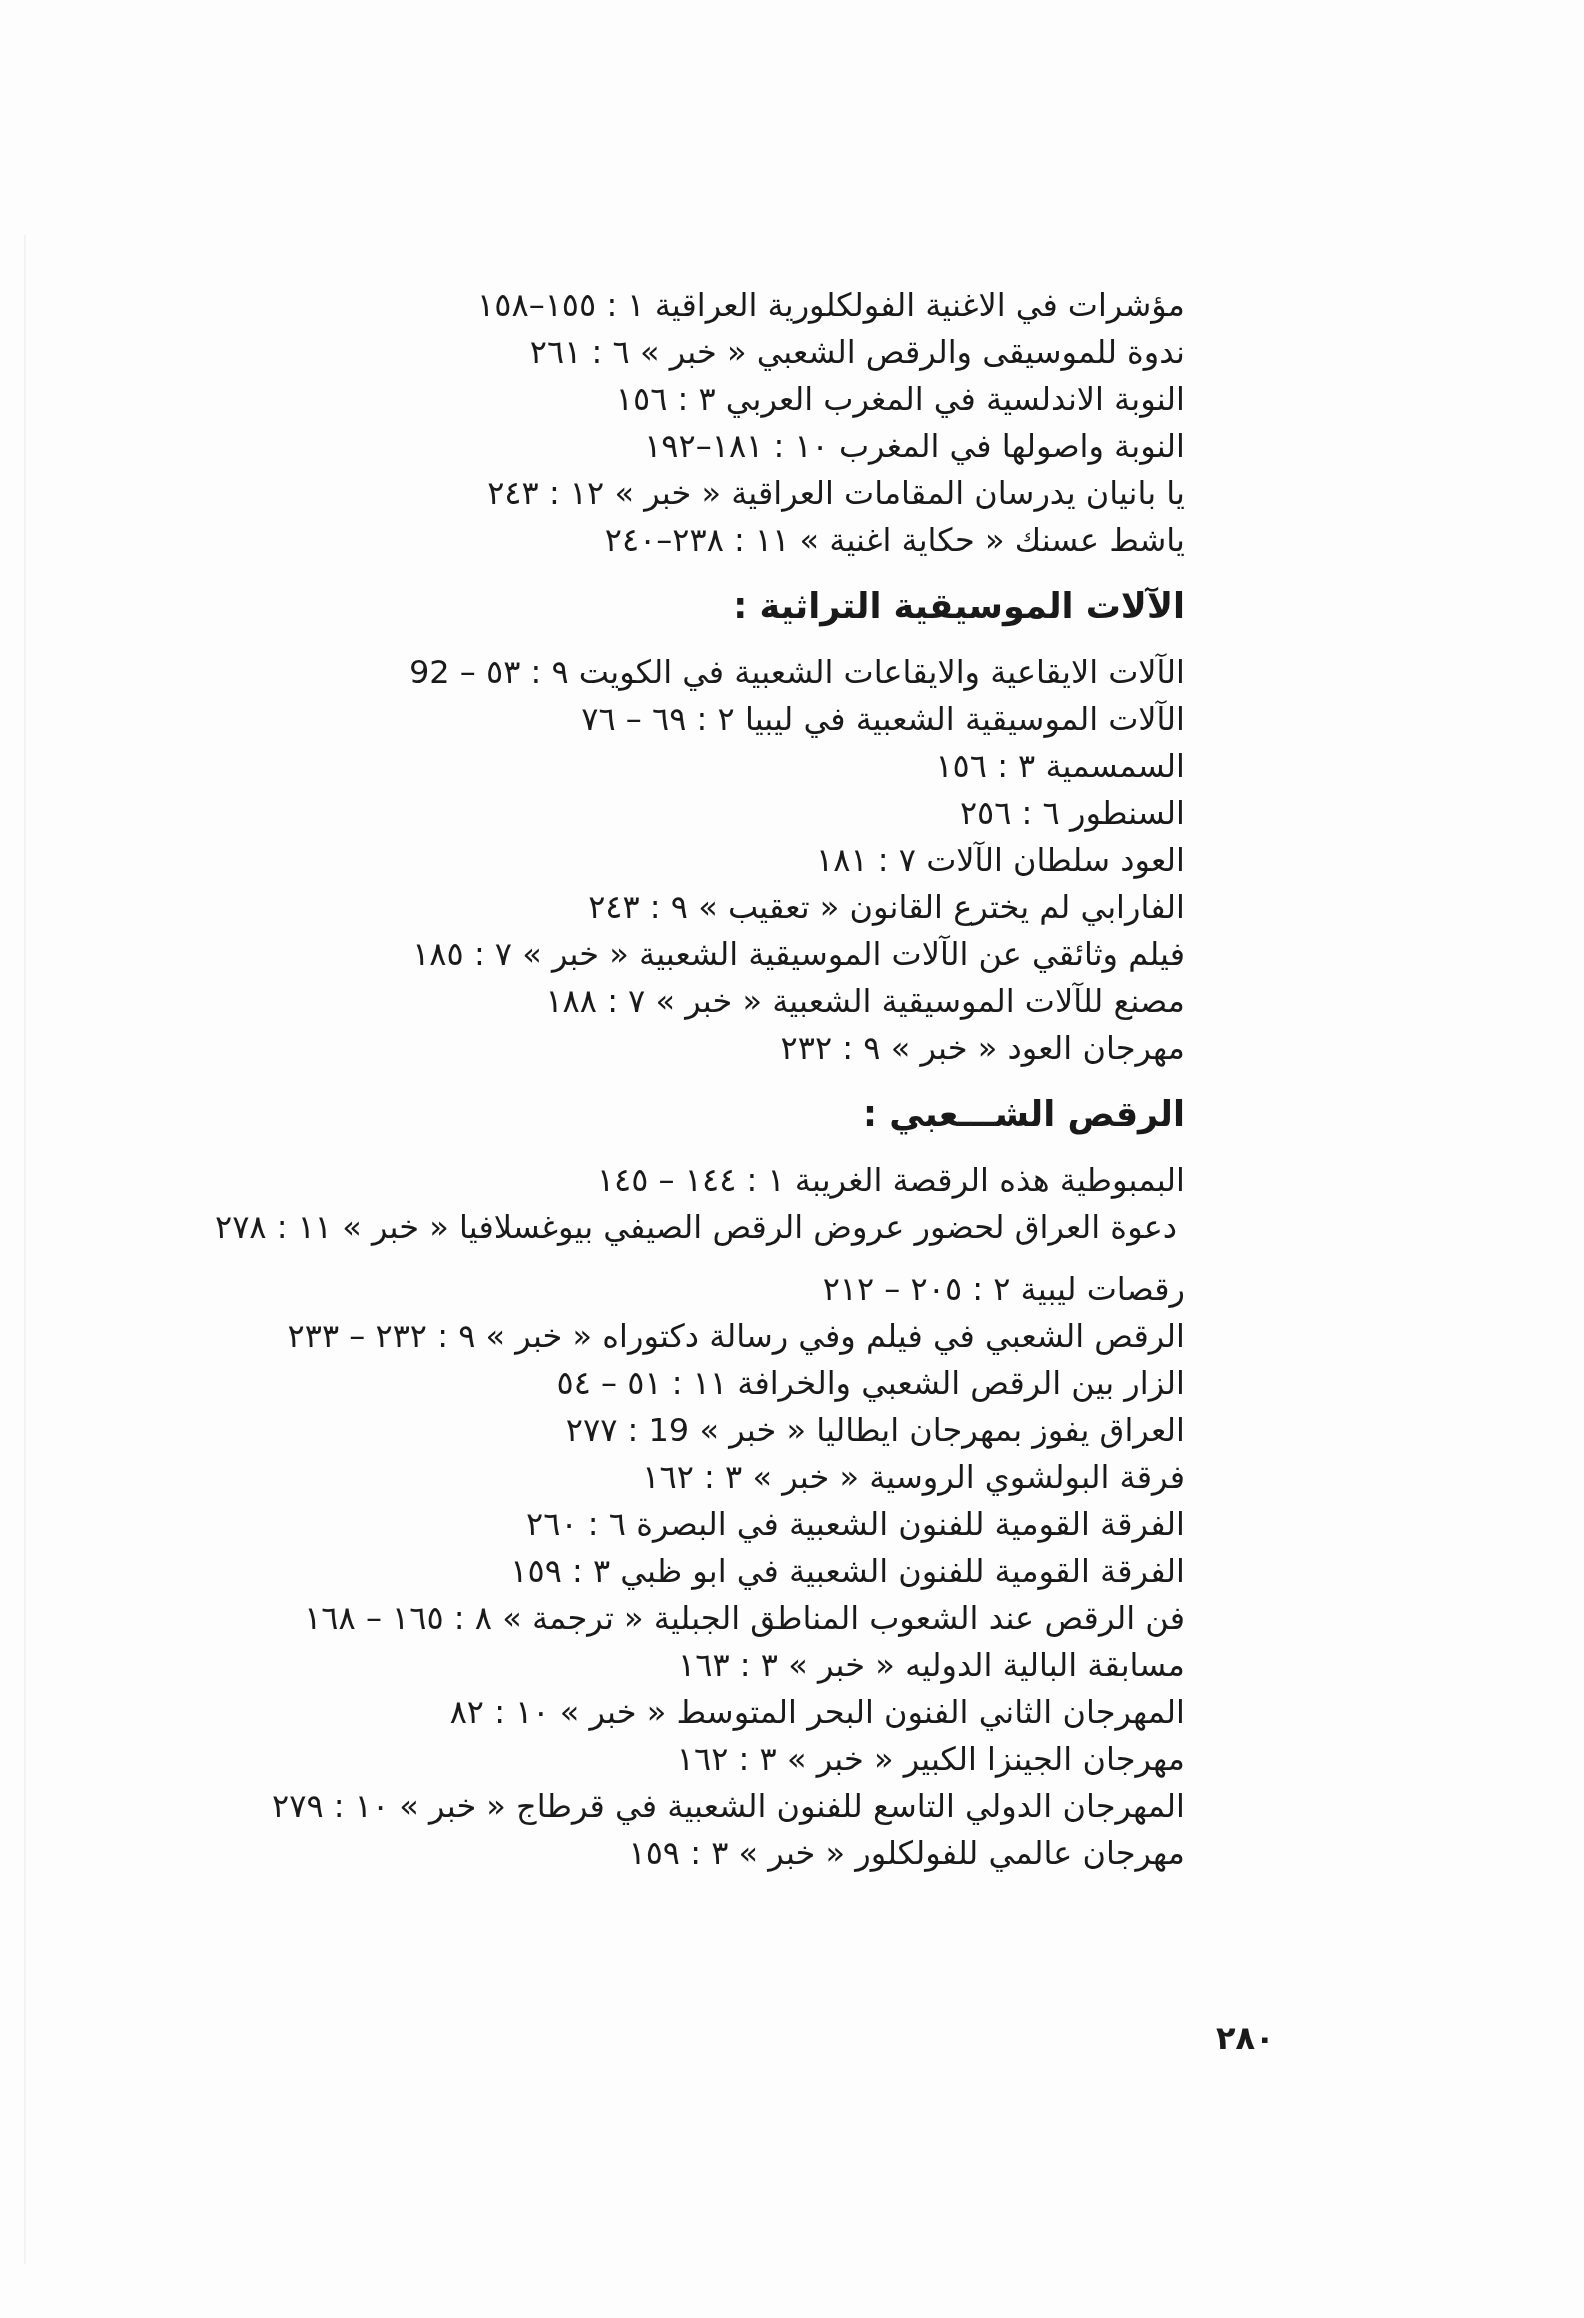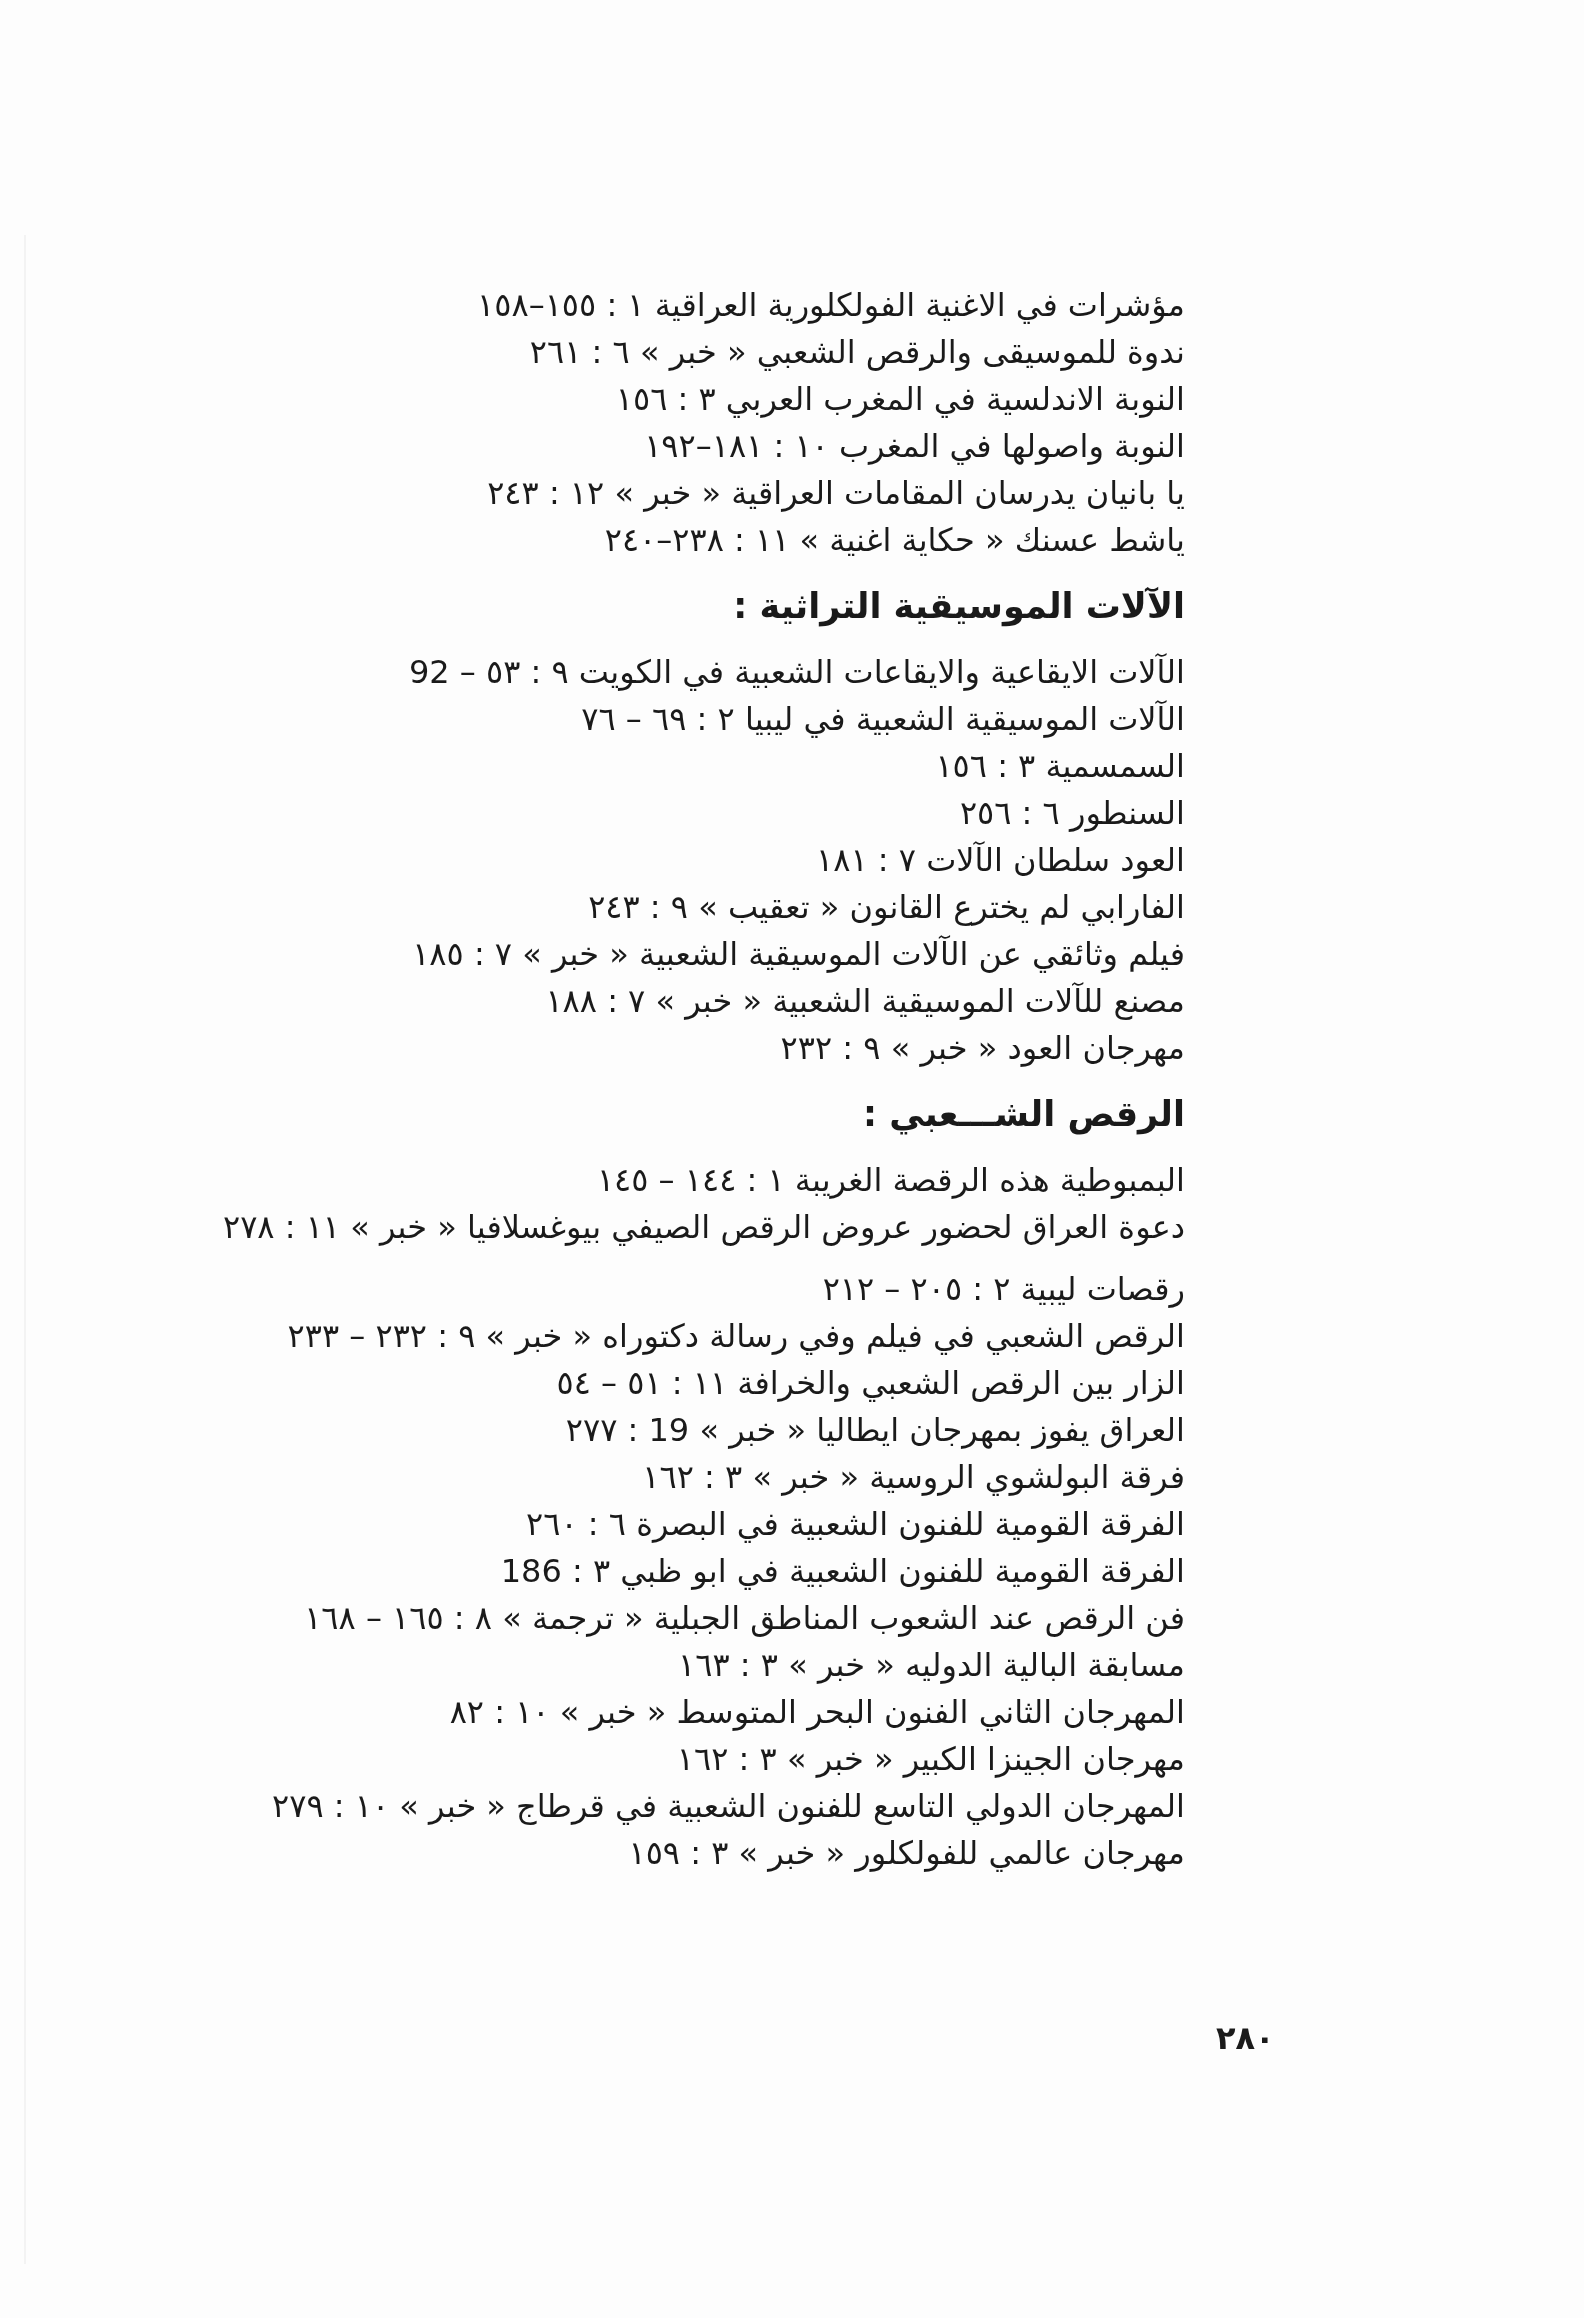--- a/index.html
+++ b/index.html
@@ -88,28 +88,28 @@
       <div class="entry">العود سلطان الآلات ٧ : ١٨١</div>
       <div class="entry">الفارابي لم يخترع القانون « تعقيب » ٩ : ٢٤٣</div>
       <div class="entry">فيلم وثائقي عن الآلات الموسيقية الشعبية « خبر » ٧ : ١٨٥</div>
       <div class="entry">مصنع للآلات الموسيقية الشعبية « خبر » ٧ : ١٨٨</div>
       <div class="entry">مهرجان العود « خبر » ٩ : ٢٣٢</div>
     </div>
 
     <div>
       <div class="heading">الرقص الشـــعبي :</div>
       <div class="entry">البمبوطية هذه الرقصة الغريبة ١ : ١٤٤ – ١٤٥</div>
-      <div class="entry wrap" style="width:1039px;margin-right:0;line-height:47px;margin-bottom:14.6px;">دعوة العراق لحضور عروض الرقص الصيفي بيوغسلافيا « خبر » ١١ : ٢٧٨</div>
+      <div class="entry wrap" style="width:1039px;margin-right:8px;line-height:47px;margin-bottom:14.6px;">دعوة العراق لحضور عروض الرقص الصيفي بيوغسلافيا « خبر » ١١ : ٢٧٨</div>
       <div class="entry">رقصات ليبية ٢ : ٢٠٥ – ٢١٢</div>
       <div class="entry">الرقص الشعبي في فيلم وفي رسالة دكتوراه « خبر » ٩ : ٢٣٢ – ٢٣٣</div>
       <div class="entry">الزار بين الرقص الشعبي والخرافة ١١ : ٥١ – ٥٤</div>
       <div class="entry">العراق يفوز بمهرجان ايطاليا « خبر » 19 : ٢٧٧</div>
       <div class="entry">فرقة البولشوي الروسية « خبر » ٣ : ١٦٢</div>
       <div class="entry">الفرقة القومية للفنون الشعبية في البصرة ٦ : ٢٦٠</div>
-      <div class="entry">الفرقة القومية للفنون الشعبية في ابو ظبي ٣ : 186</div>
+      <div class="entry">الفرقة القومية للفنون الشعبية في ابو ظبي ٣ : ١٥٩</div>
       <div class="entry">فن الرقص عند الشعوب المناطق الجبلية « ترجمة » ٨ : ١٦٥ – ١٦٨</div>
       <div class="entry">مسابقة البالية الدوليه « خبر » ٣ : ١٦٣</div>
       <div class="entry">المهرجان الثاني الفنون البحر المتوسط « خبر » ١٠ : ٨٢</div>
       <div class="entry">مهرجان الجينزا الكبير « خبر » ٣ : ١٦٢</div>
       <div class="entry">المهرجان الدولي التاسع للفنون الشعبية في قرطاج « خبر » ١٠ : ٢٧٩</div>
       <div class="entry">مهرجان عالمي للفولكلور « خبر » ٣ : ١٥٩</div>
     </div>
   </div>
 
   <div class="page-number">٢٨٠</div>

